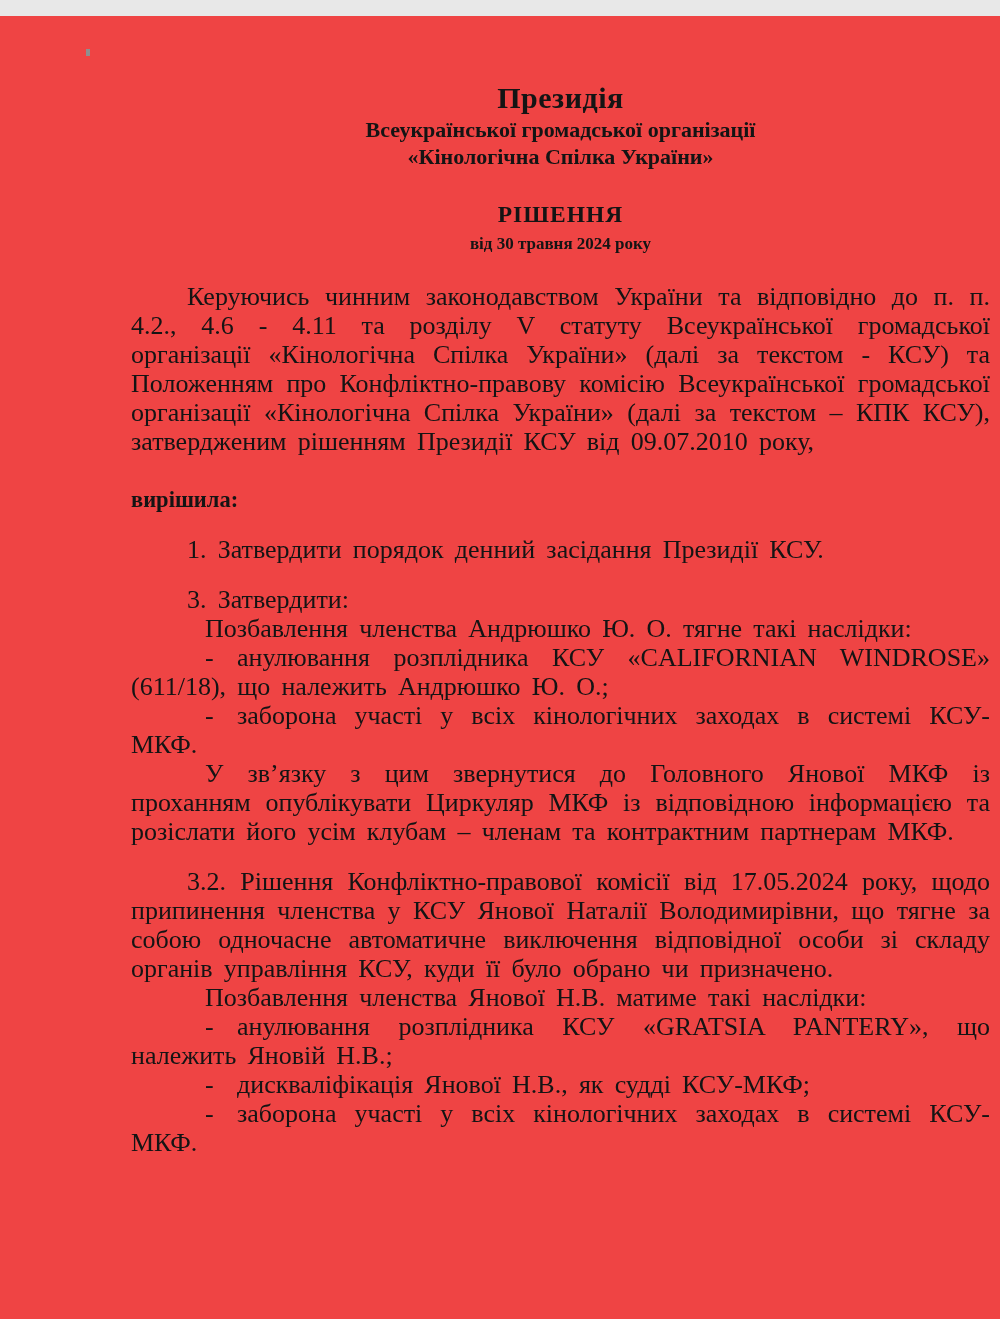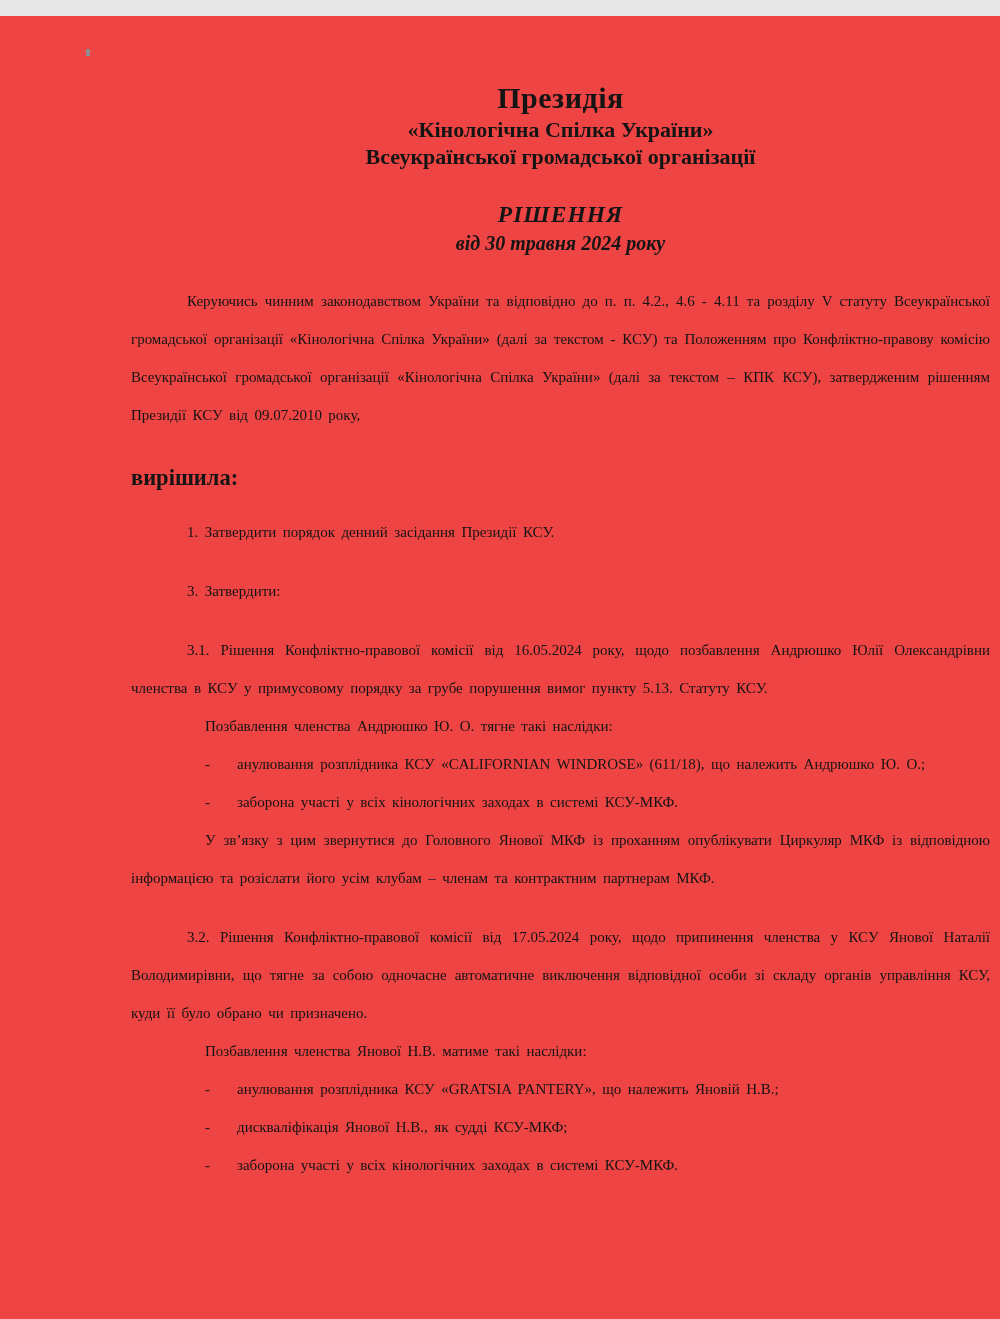--- a/index.html
+++ b/index.html
@@ -27,28 +27,28 @@
   .content {
     position: absolute;
     left: 131px;
     top: 64px;
     width: 859px;
   }
   
   .hdr { text-align: center; font-weight: bold; }
   .h-org  { font-size: 30px; line-height: 36px; letter-spacing: 0.5px; }
   .h-sub  { font-size: 22px; line-height: 27px; }
-  .h-doc  { margin-top: 30px; font-style: italic; }
+  .h-doc  { margin-top: 30px; }
   .h-type { font-size: 23.5px; line-height: 29px; letter-spacing: 1px; }
-  .h-date { font-size: 20px; line-height: 29px; }
+  .h-date { font-size: 17px; line-height: 29px; }
   
   .doc-body p {
     margin: 0;
-    font-size: 15px;
-    line-height: 38px;
+    font-size: 26px;
+    line-height: 29px;
     text-align: justify;
     word-spacing: 0.18em;
   }
   p.ind  { text-indent: 56px; }
   p.ind2 { text-indent: 74px; }
   p.item { margin-top: 21px; }
   .doc-body p.preamble { margin-top: 24px; }
   .resolved {
     margin-top: 30px;
     font-size: 22.5px;
@@ -65,40 +65,39 @@
 </head>
 <body>
 
 <div class="page">
   <div class="speck"></div>
 
   <div class="content">
 
     <div class="hdr">
       <div class="h-org">Президія</div>
+      <div class="h-sub">Всеукраїнської громадської організації</div>
       <div class="h-sub">«Кінологічна Спілка України»</div>
-      <div class="h-sub">Всеукраїнської громадської організації</div>
       <div class="h-doc">
         <div class="h-type">РІШЕННЯ</div>
         <div class="h-date">від 30 травня 2024 року</div>
       </div>
     </div>
 
     <div class="doc-body">
 
       <p class="ind preamble">Керуючись чинним законодавством України та відповідно до п. п. 4.2., 4.6 - 4.11 та розділу V статуту Всеукраїнської громадської організації «Кінологічна Спілка України» (далі за текстом - КСУ) та Положенням про Конфліктно-правову комісію Всеукраїнської громадської організації «Кінологічна Спілка України» (далі за текстом – КПК КСУ), затвердженим рішенням Президії КСУ від 09.07.2010 року,</p>
 
       <div class="resolved">вирішила:</div>
 
       <p class="ind item">1. Затвердити порядок денний засідання Президії КСУ.</p>
 
 
       <p class="ind item">3. Затвердити:</p>
 
-      <p class="ind item">3.1. Рішення Конфліктно-правової комісії від 16.05.2024 року, щодо позбавлення Андрюшко Юлії Олександрівни членства в КСУ у примусовому порядку за грубе порушення вимог пункту 5.13. Статуту КСУ.</p>
 
       <p class="ind2">Позбавлення членства Андрюшко Ю. О. тягне такі наслідки:</p>
 
       <p class="ind2"><span class="dash-tab">-</span><span>анулювання розплідника КСУ «CALIFORNIAN WINDROSE» (611/18), що належить Андрюшко Ю. О.;</span></p>
 
       <p class="ind2"><span class="dash-tab">-</span><span>заборона участі у всіх кінологічних заходах в системі КСУ-МКФ.</span></p>
 
       <p class="ind2">У зв’язку з цим звернутися до Головного Янової МКФ із проханням опублікувати Циркуляр МКФ із відповідною інформацією та розіслати його усім клубам – членам та контрактним партнерам МКФ.</p>
 
       <p class="ind item">3.2. Рішення Конфліктно-правової комісії від 17.05.2024 року, щодо припинення членства у КСУ Янової Наталії Володимирівни, що тягне за собою одночасне автоматичне виключення відповідної особи зі складу органів управління КСУ, куди її було обрано чи призначено.</p>

